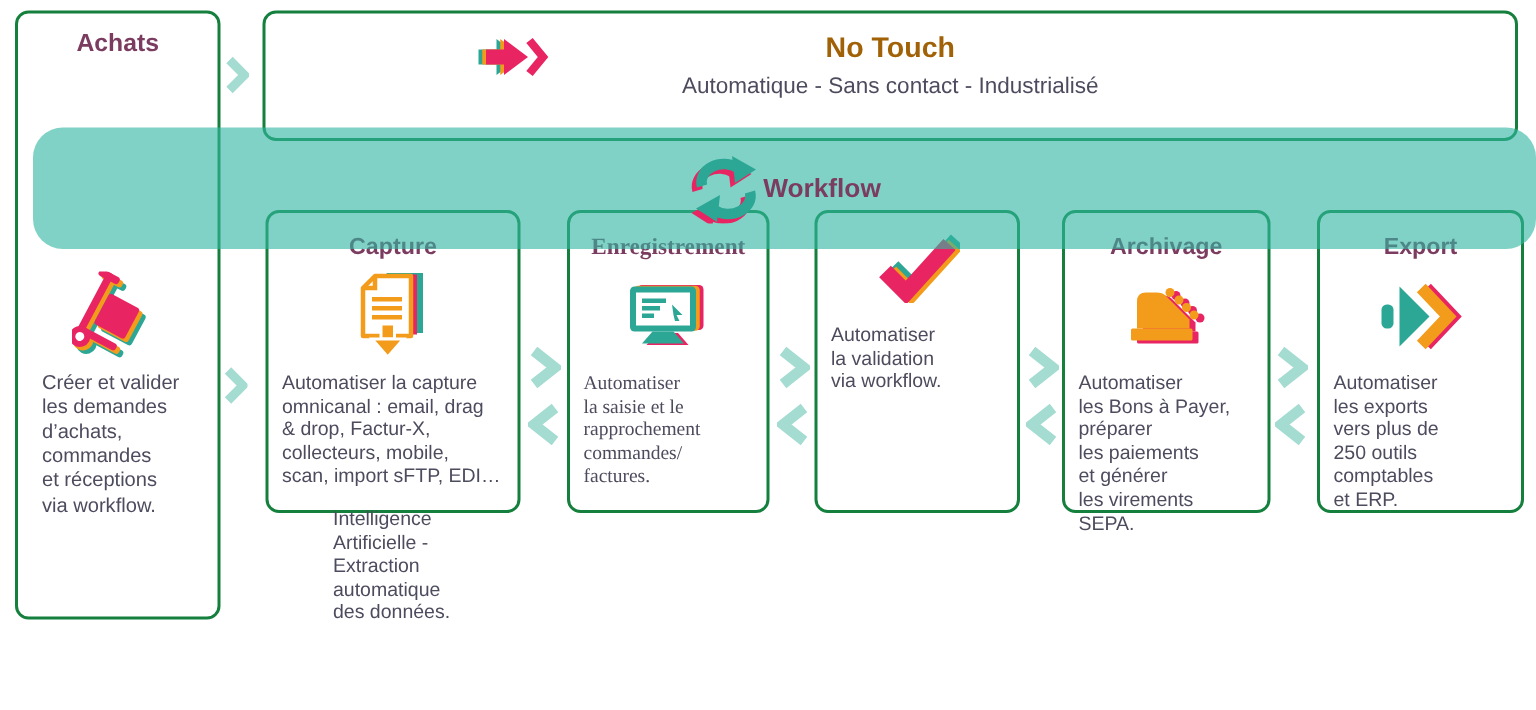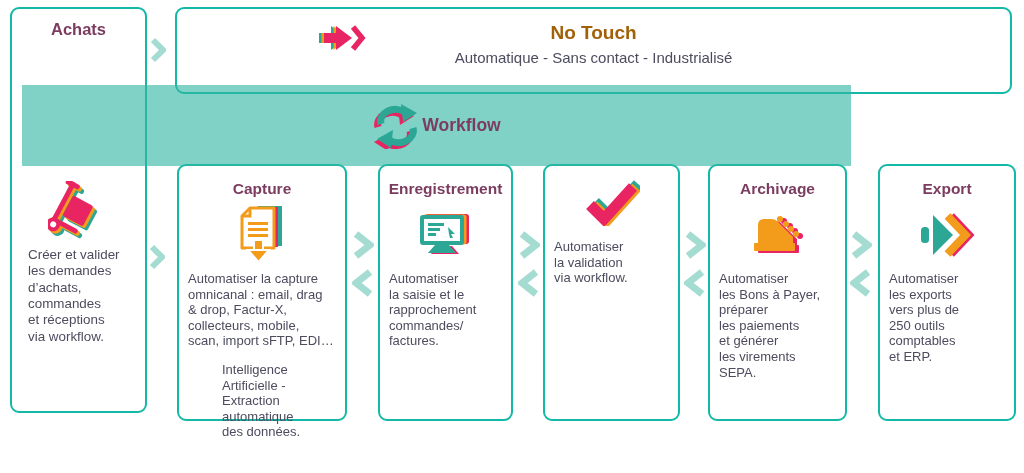--- a/index.html
+++ b/index.html
@@ -1,39 +1,39 @@
 <!DOCTYPE html>
 <html><head>
 <meta charset="utf-8">
 <style>
   html,body{margin:0;padding:0;background:#fff;}
   body{font-family:"Liberation Sans",sans-serif;}
   #canvas{position:relative;width:1024px;height:473px;background:#fff;overflow:hidden;}
 
-  .card{position:absolute;background:#fff;border:2px solid #14b8a6;border-radius:9px;box-sizing:border-box;z-index:1;}
+  .card{position:absolute;background:#fff;border:2px solid #15803d;border-radius:9px;box-sizing:border-box;z-index:1;}
 
   
   #achats-box{left:10px;top:7px;width:137px;height:406px;}
   .achats-title{margin-top:11px;text-align:center;font-size:16.5px;font-weight:bold;color:#7b3c60;}
   .achats-icon{margin-top:142px;display:flex;justify-content:center;height:58px;}
   .achats-text{margin-top:8px;padding:0 8px 0 16px;font-size:13.4px;line-height:1.22;color:#4d4c5e;white-space:pre-line;}
 
   
   #notouch-box{left:175px;top:7px;width:837px;height:87px;}
   .notouch-icon{position:absolute;left:140px;top:14px;}
   .notouch-title{margin-top:13px;text-align:center;font-size:19px;font-weight:bold;color:#a16207;}
   .notouch-subtitle{margin-top:5px;text-align:center;font-size:15px;color:#4d4c5e;}
 
   
-  #workflow-band{position:absolute;left:22px;top:85px;width:829px;height:81px;background:rgba(49,182,162,0.62);
-    border-radius:0;z-index:3;display:flex;align-items:center;justify-content:center;}
+  #workflow-band{position:absolute;left:22px;top:85px;width:1002px;height:81px;background:rgba(49,182,162,0.62);
+    border-radius:20px;z-index:3;display:flex;align-items:center;justify-content:center;}
   .workflow-label{font-size:17.5px;font-weight:bold;color:#7b3c60;}
 
   
-  .stage{top:164px;height:257px;}
+  .stage{top:140px;height:202px;}
   .stage-title{margin-top:14px;text-align:center;font-size:15.5px;font-weight:bold;color:#7b3c60;}
   .stage-icon{margin-top:5px;height:64px;display:flex;align-items:center;justify-content:center;}
   .stage-text{margin-top:4px;padding:0 9px;font-size:13px;line-height:1.2;color:#4d4c5e;white-space:pre-line;}
   .stage-text2{margin-top:13px;padding-left:43px;}
 
   
   .chev{position:absolute;z-index:2;line-height:0;}
 
   
   #footer-bar{left:10px;top:427px;width:1003px;height:32px;border-radius:7px;display:flex;align-items:center;justify-content:center;}
@@ -144,21 +144,21 @@
     <div class="stage-text">Automatiser la capture
 omnicanal : email, drag
 &amp; drop, Factur-X,
 collecteurs, mobile,
 scan, import sFTP, EDI…</div>
     <div class="stage-text stage-text2">Intelligence Artificielle -
 Extraction automatique
 des données.</div>
   </div>
 
-  <div class="card stage" style="left:378px;width:135px;">
+  <div class="card stage" style="left:378px;width:135px;font-family:Liberation Serif, serif;">
     <div class="stage-title">Enregistrement</div>
     <div class="stage-icon">
       <svg width="56" height="46" viewBox="0 0 56 46">
         <rect x="2" y="3" width="44" height="30" rx="3" fill="#e82562" transform="translate(5,-1)"></rect>
         <rect x="2" y="3" width="44" height="30" rx="3" fill="#f39b1b" transform="translate(2.5,-0.5)"></rect>
         <rect x="2" y="3" width="44" height="30" rx="3" fill="#2ca795"></rect>
         <rect x="6" y="7" width="36" height="22" fill="#fff"></rect>
         <rect x="10" y="11" width="16" height="3" fill="#2ca795"></rect>
         <rect x="10" y="16" width="12" height="3" fill="#2ca795"></rect>
         <rect x="10" y="21" width="8" height="3" fill="#2ca795"></rect>

